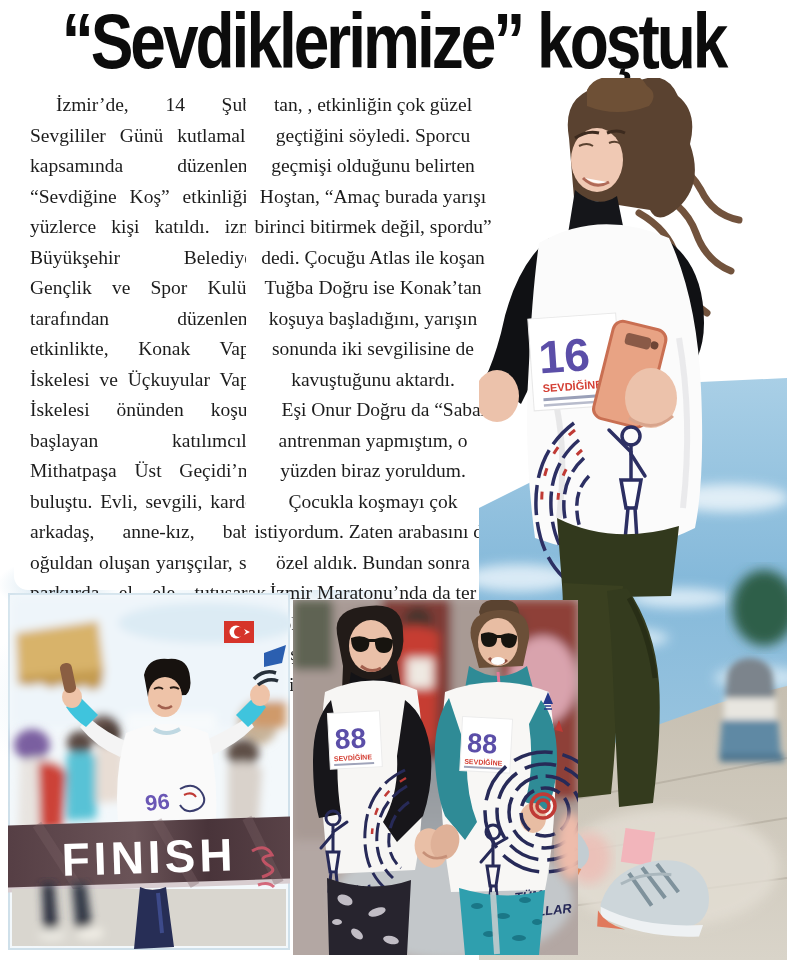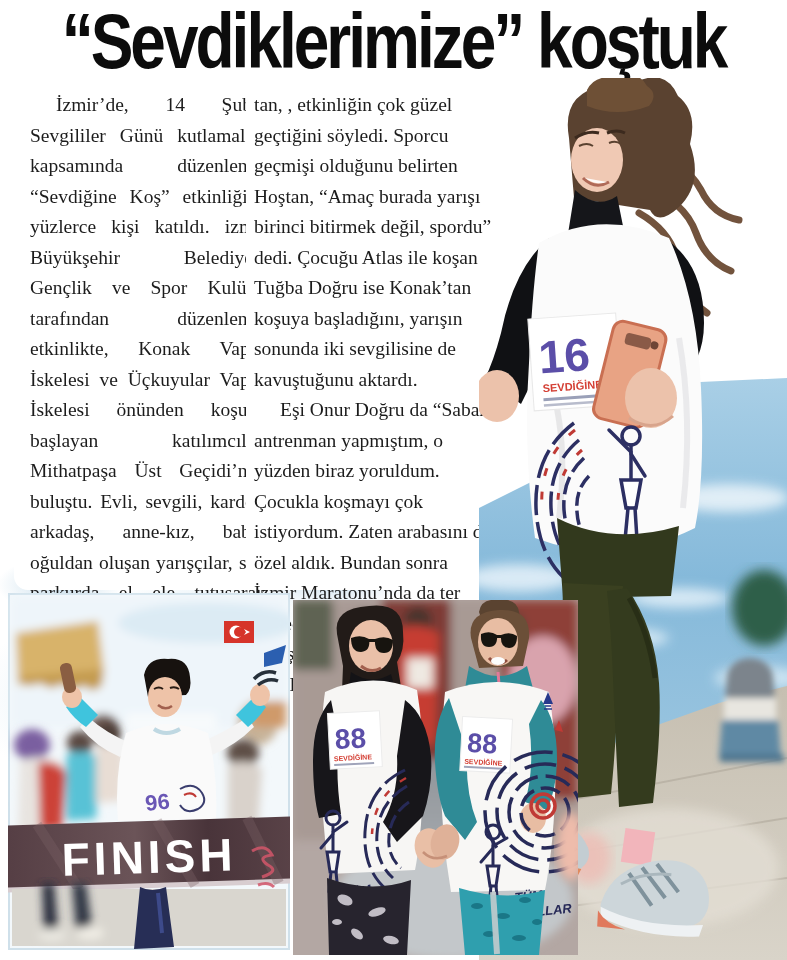--- a/index.html
+++ b/index.html
@@ -20,21 +20,21 @@
   .headline{position:absolute;left:0;top:-4px;width:787px;margin:0;text-align:center;
     font-family:"Liberation Sans",sans-serif;font-weight:900;font-size:64px;
     letter-spacing:-3px;color:#0c0c0c;white-space:nowrap;
     transform:scaleY(1.22);transform-origin:top center;}
 
   .text-panel{position:absolute;background:#ffffff;border-radius:14px;
     color:#1c1c1c;font-size:19.5px;line-height:30.5px;}
   .text-panel p{margin:0;text-indent:26px;}
   .text-panel p.cont{text-indent:0;}
   #col1{left:14px;top:84px;width:236px;height:500px;padding:6px 4px 0 16px;text-align:justify;}
-  #col2{left:246px;top:84px;width:238px;height:500px;padding:6px 0 0 8px;text-align:left;}
+  #col2{left:246px;top:84px;width:238px;height:500px;padding:6px 0 0 8px;text-align:center;}
   .agency{font-weight:bold;font-family:"Liberation Serif",serif;}
 
   .photo{position:absolute;}
   svg text{font-family:"Liberation Sans",sans-serif;}
 </style>
 </head>
 <body>
 
 <div class="page">
   <div class="bg-texture"></div>

